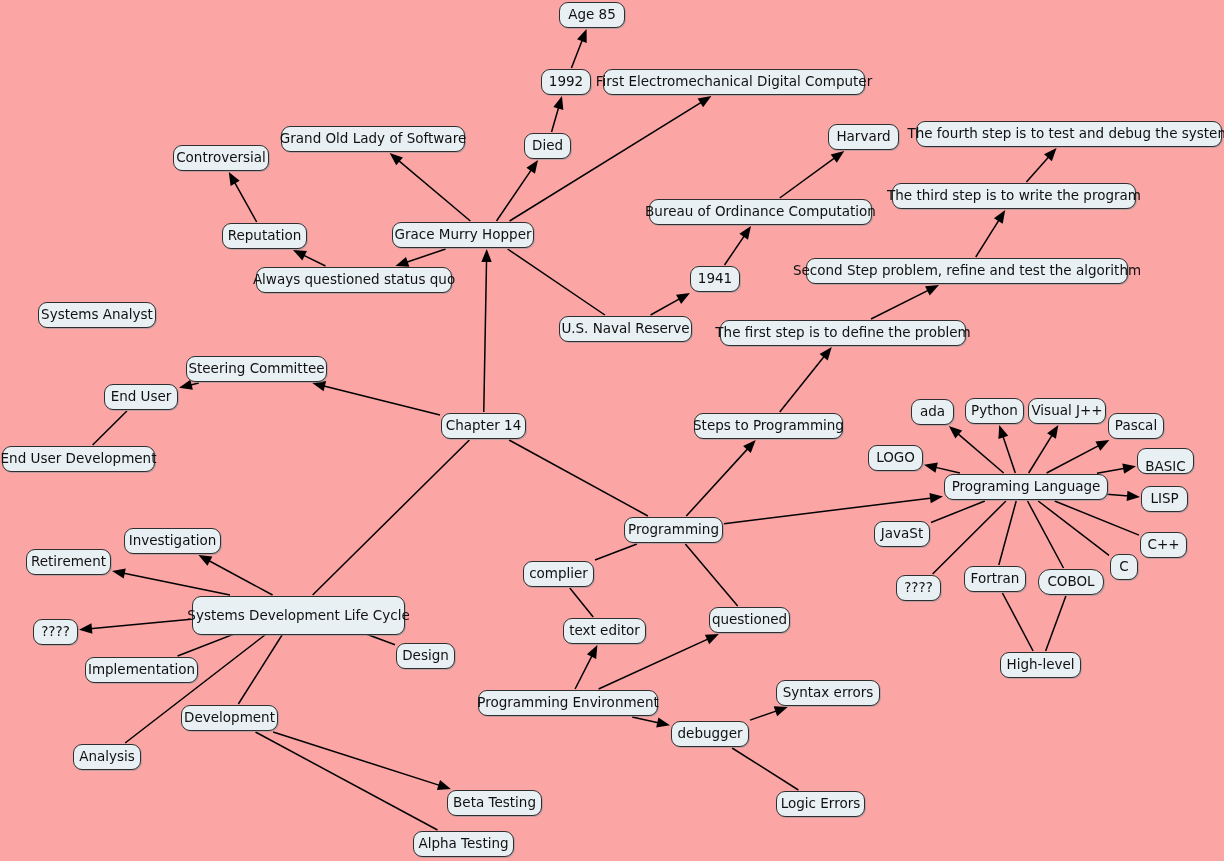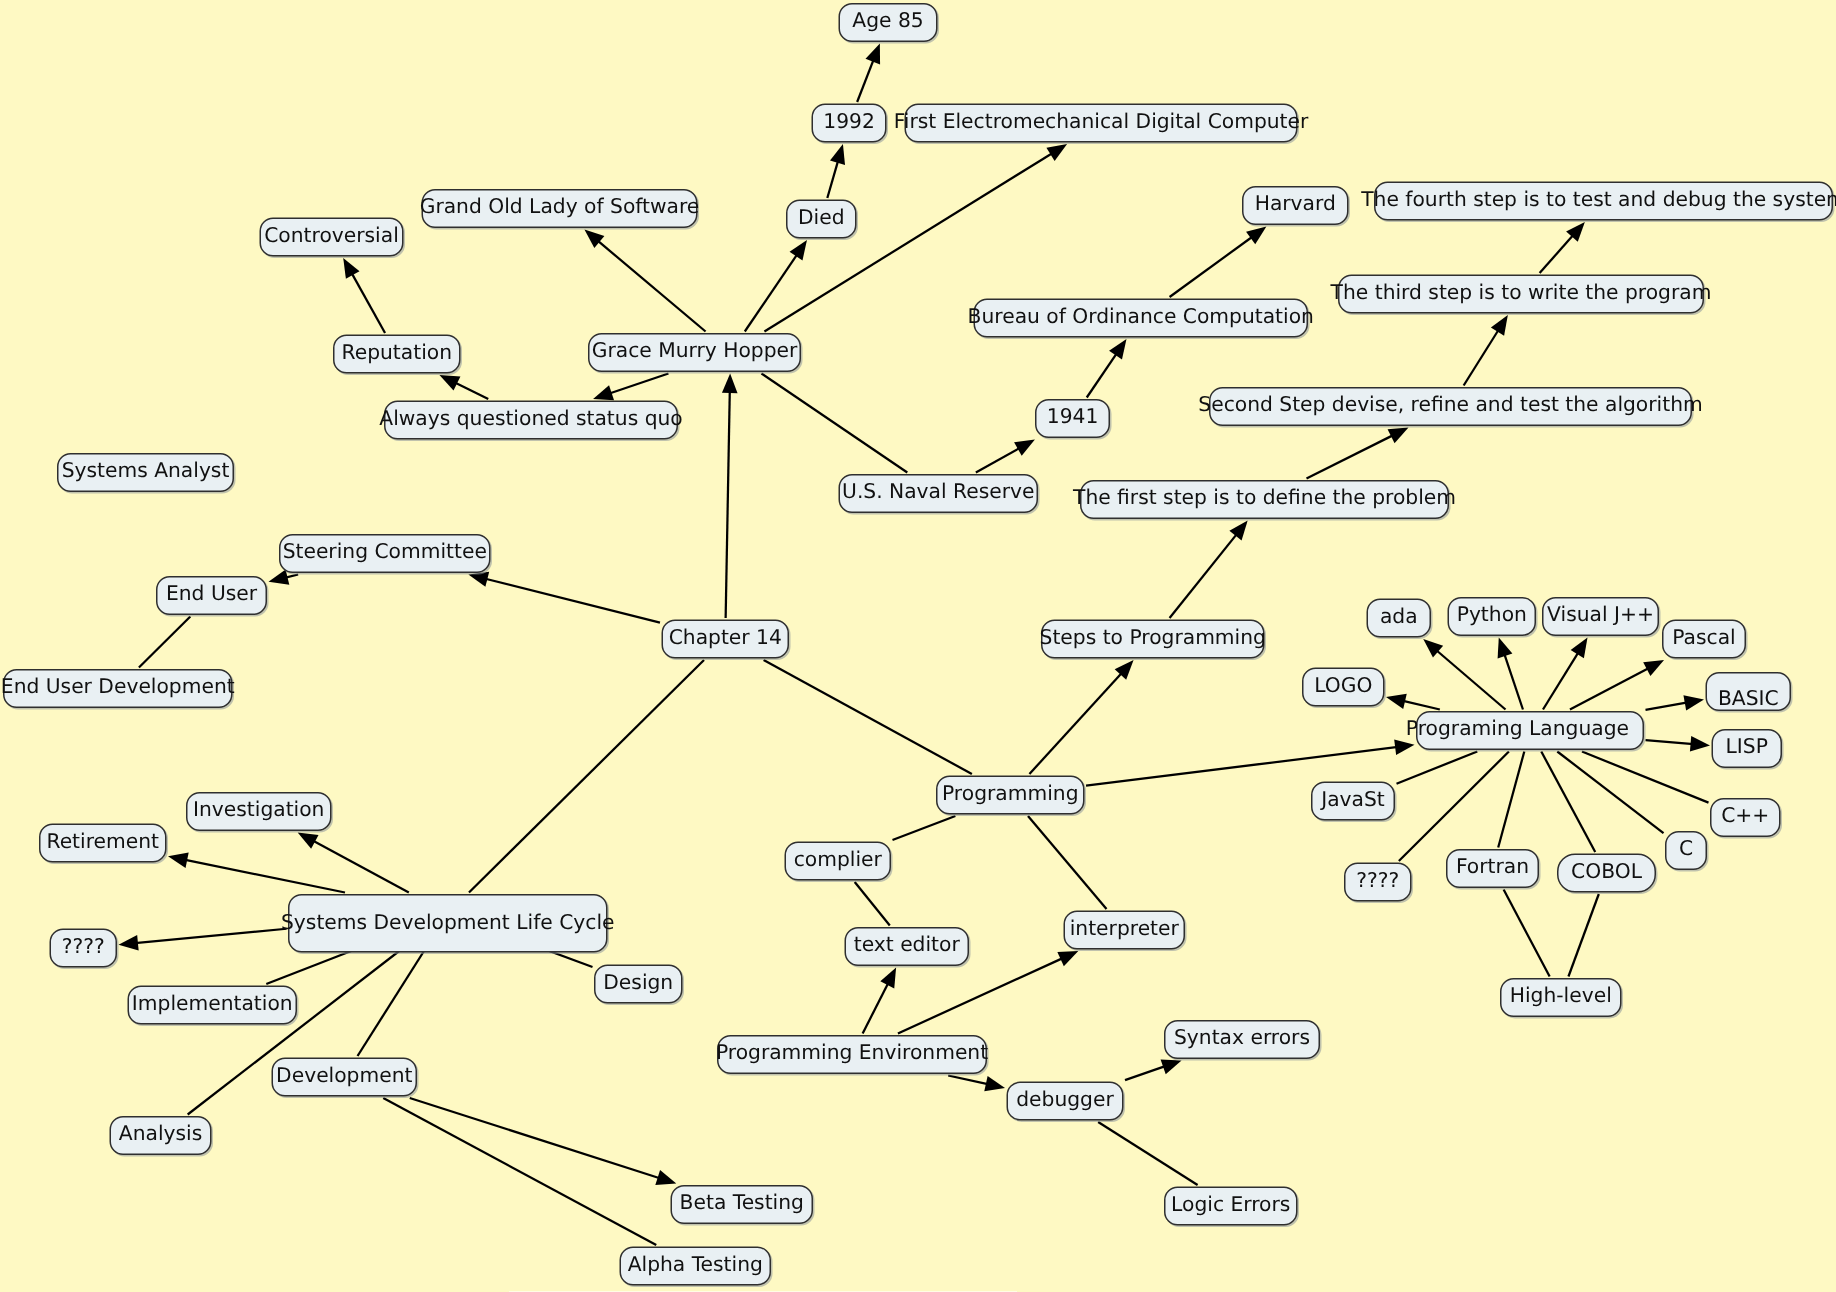--- a/index.html
+++ b/index.html
@@ -5,21 +5,21 @@
 <style>
   html,body{margin:0;padding:0;background:#ffffff;}
   body{
     font-family:"DejaVu Sans", sans-serif;
     -webkit-font-smoothing:antialiased;
   }
   #canvas{
     position:relative;
     width:1224px;
     height:861px;
-    background:#fef9c3;
+    background:#fca5a5;
     overflow:hidden;
   }
   #edge-layer{
     position:absolute;
     left:0; top:0;
     width:1224px;
     height:861px;
     pointer-events:none;
   }
   .cm-node{
@@ -284,21 +284,21 @@
       <div class="cm-node" style="left: 649px; top: 199px; width: 223px; height: 26px;">
         <span class="cm-label">Bureau of Ordinance Computation</span>
       </div>
       <div class="cm-node" style="left: 222px; top: 223px; width: 85px; height: 26px;">
         <span class="cm-label">Reputation</span>
       </div>
       <div class="cm-node" style="left: 392px; top: 222px; width: 142px; height: 26px;">
         <span class="cm-label">Grace Murry Hopper</span>
       </div>
       <div class="cm-node" style="left: 806px; top: 258px; width: 322px; height: 26px;">
-        <span class="cm-label">Second Step devise, refine and test the algorithm</span>
+        <span class="cm-label">Second Step problem, refine and test the algorithm</span>
       </div>
       <div class="cm-node" style="left: 256px; top: 267px; width: 196px; height: 26px;">
         <span class="cm-label">Always questioned status quo</span>
       </div>
       <div class="cm-node" style="left: 690px; top: 266px; width: 50px; height: 26px;">
         <span class="cm-label">1941</span>
       </div>
       <div class="cm-node" style="left: 720px; top: 320px; width: 246px; height: 26px;">
         <span class="cm-label">The first step is to define the problem</span>
       </div>
@@ -331,21 +331,21 @@
       </div>
       <div class="cm-node" style="left: 1028px; top: 398px; width: 78px; height: 26px;">
         <span class="cm-label">Visual J++</span>
       </div>
       <div class="cm-node" style="left: 1108px; top: 413px; width: 56px; height: 26px;">
         <span class="cm-label">Pascal</span>
       </div>
       <div class="cm-node" style="left: 868px; top: 445px; width: 55px; height: 26px;">
         <span class="cm-label">LOGO</span>
       </div>
-      <div class="cm-node" style="left: 944px; top: 474px; width: 152px; height: 26px; justify-content: flex-end;">
+      <div class="cm-node" style="left: 944px; top: 474px; width: 164px; height: 26px;">
         <span class="cm-label">Programing Language</span>
       </div>
       <div class="cm-node" style="left: 1137px; top: 448px; width: 57px; height: 26px; align-items: flex-end;">
         <span class="cm-label">BASIC</span>
       </div>
       <div class="cm-node" style="left: 1141px; top: 486px; width: 47px; height: 26px;">
         <span class="cm-label">LISP</span>
       </div>
       <div class="cm-node" style="left: 624px; top: 517px; width: 99px; height: 26px;">
         <span class="cm-label">Programming</span>
@@ -380,21 +380,21 @@
       <div class="cm-node" style="left: 192px; top: 596px; width: 213px; height: 39px;">
         <span class="cm-label">Systems Development Life Cycle</span>
       </div>
       <div class="cm-node" style="left: 33px; top: 619px; width: 45px; height: 26px;">
         <span class="cm-label">????</span>
       </div>
       <div class="cm-node" style="left: 563px; top: 618px; width: 83px; height: 26px;">
         <span class="cm-label">text editor</span>
       </div>
       <div class="cm-node" style="left: 709px; top: 607px; width: 81px; height: 26px;">
-        <span class="cm-label">interpreter</span>
+        <span class="cm-label">questioned</span>
       </div>
       <div class="cm-node" style="left: 396px; top: 643px; width: 59px; height: 26px;">
         <span class="cm-label">Design</span>
       </div>
       <div class="cm-node" style="left: 1000px; top: 652px; width: 81px; height: 26px;">
         <span class="cm-label">High-level</span>
       </div>
       <div class="cm-node" style="left: 85px; top: 657px; width: 113px; height: 26px;">
         <span class="cm-label">Implementation</span>
       </div>

